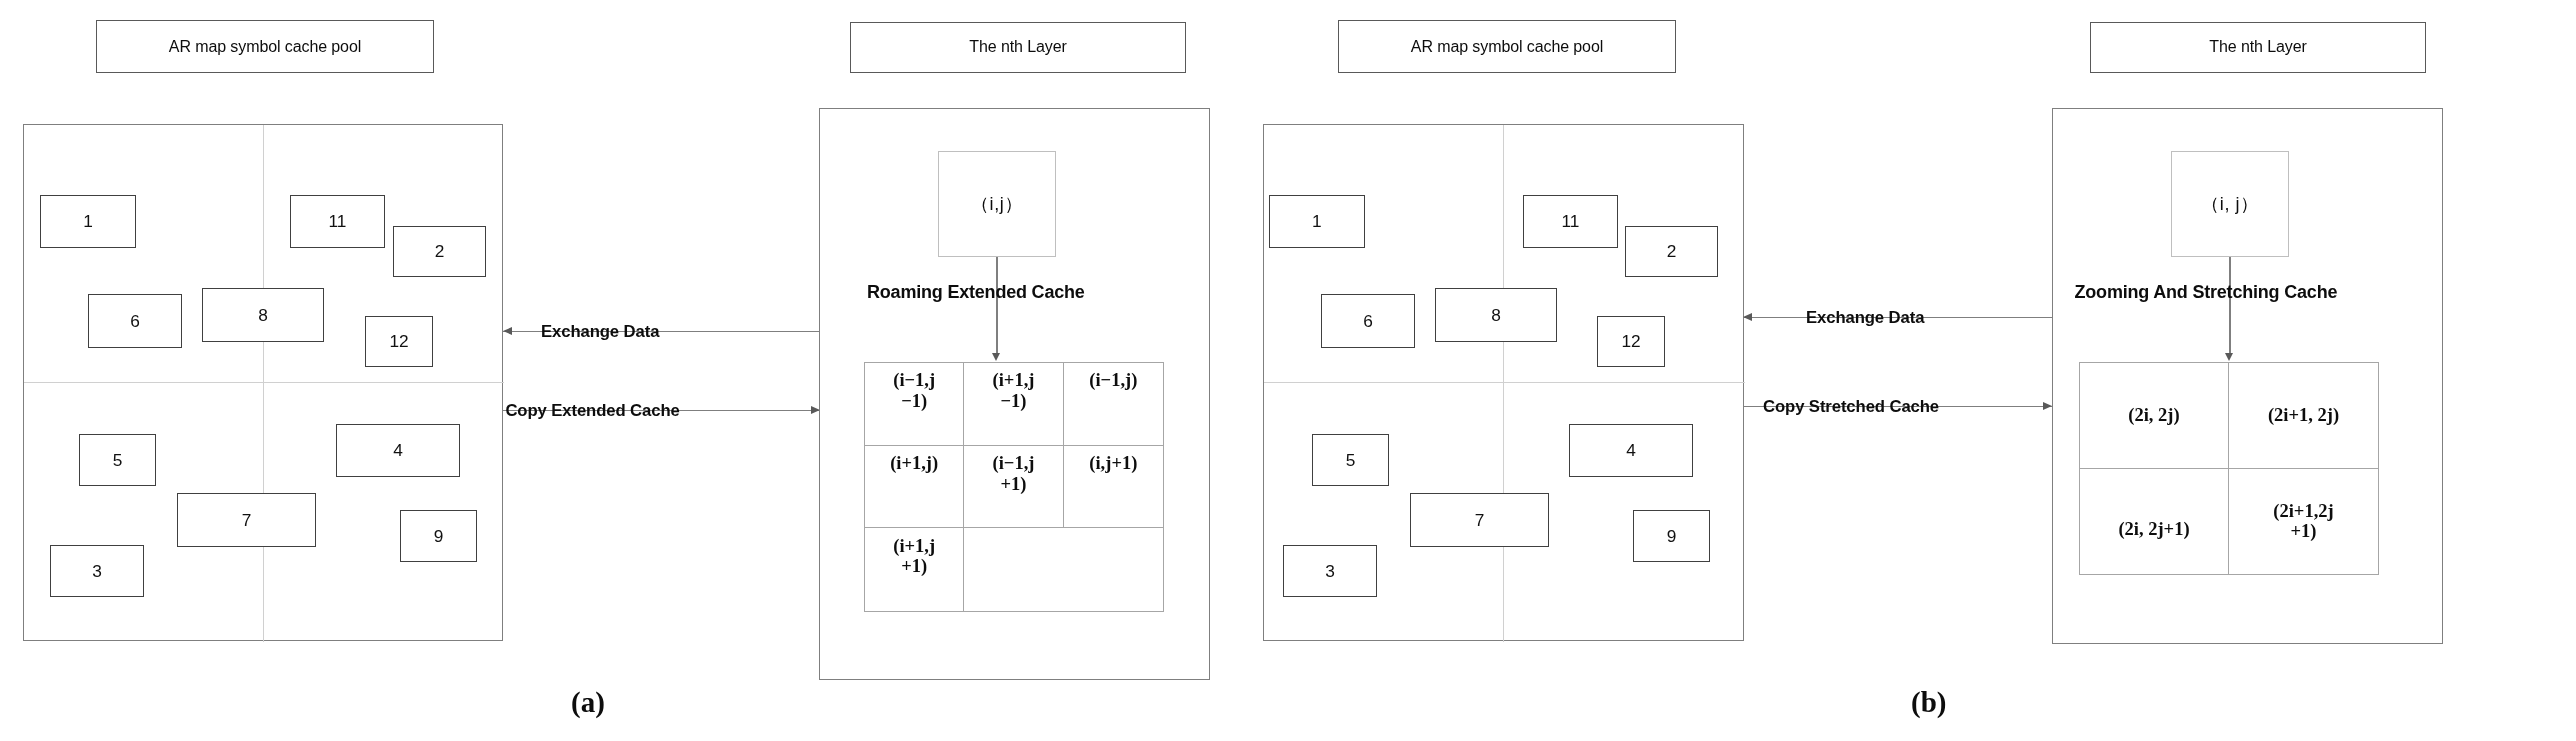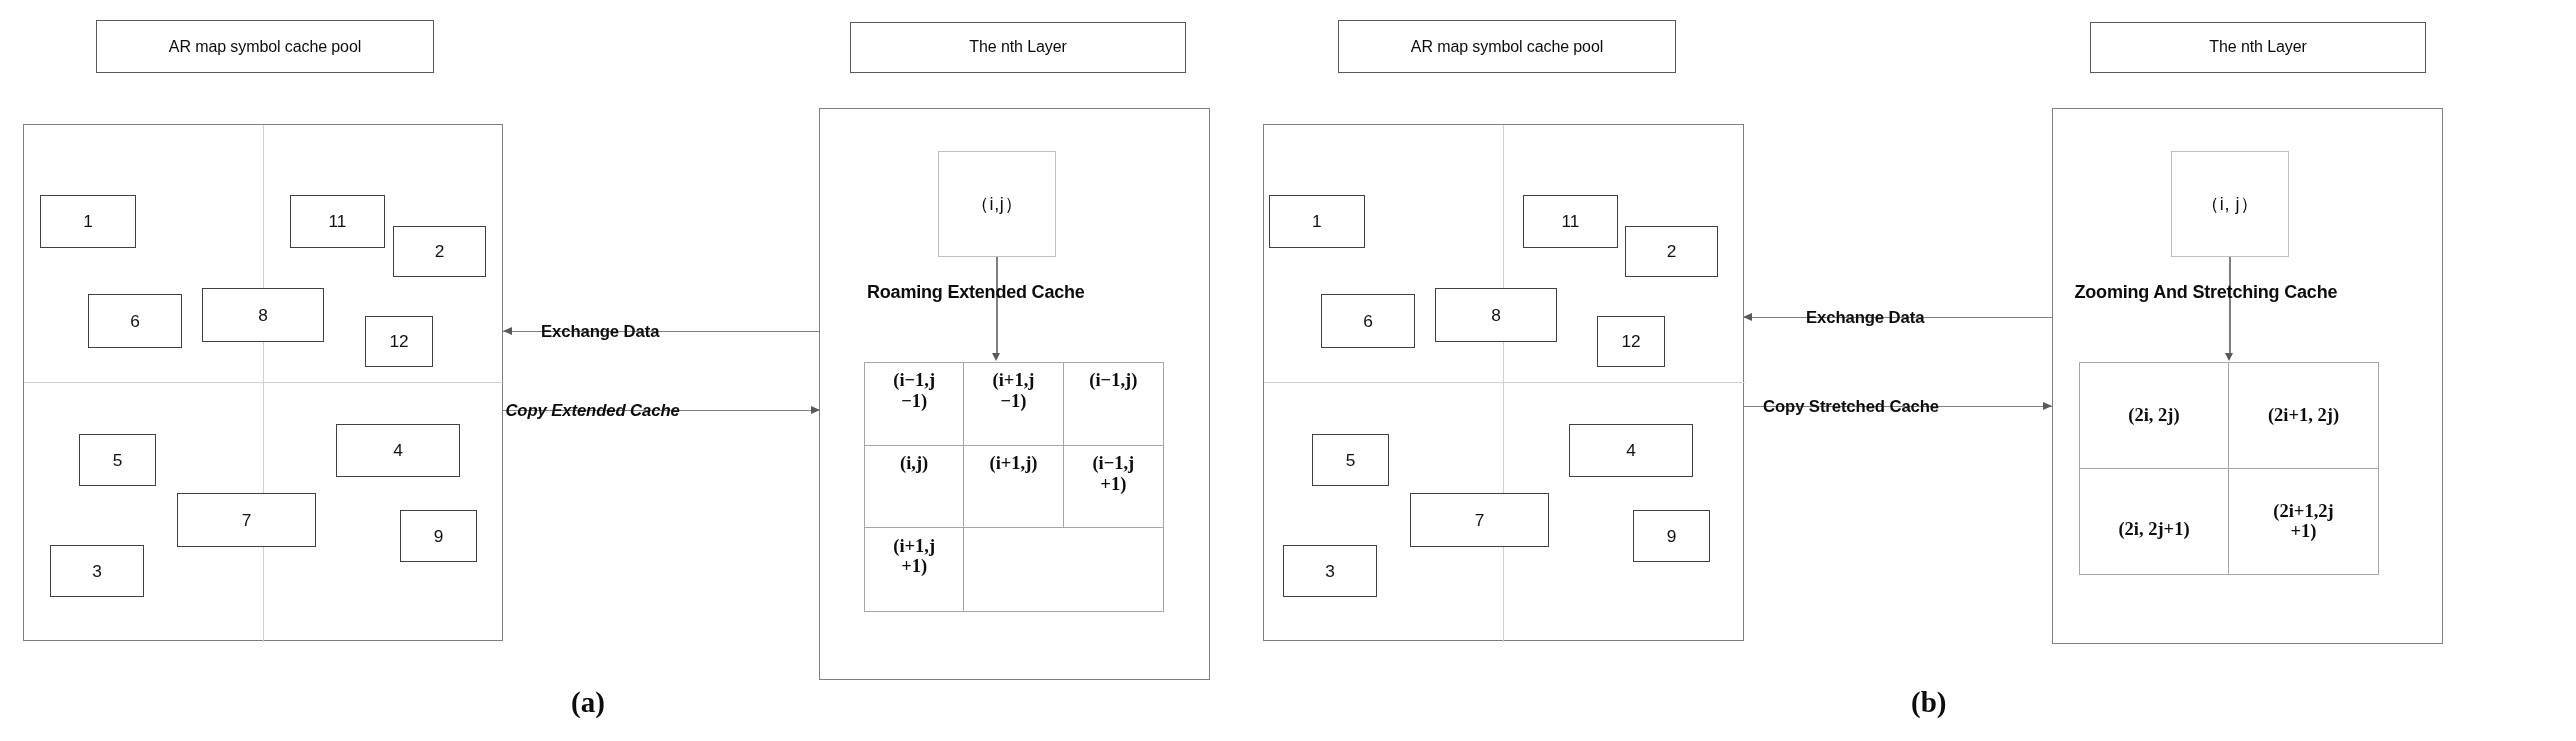--- a/index.html
+++ b/index.html
@@ -178,45 +178,45 @@
 
   <div class="conn" style="left:503px; top:331px; width:317px; height:1.2px;">
     <div class="conn-line" style="width:317px;"></div>
     <div class="arrow-head left"></div>
     <span class="conn-label" style="left:38px;">Exchange Data</span>
   </div>
 
   <div class="conn" style="left:503px; top:410px; width:317px; height:1.2px;">
     <div class="conn-line" style="width:317px;"></div>
     <div class="arrow-head right"></div>
-    <span class="conn-label" style="left:2.4px;font-style:italic;">Copy Extended Cache</span>
+    <span class="conn-label" style="left:2.4px;">Copy Extended Cache</span>
   </div>
 
   <div class="caption-box" style="left:850px; top:21.5px; width:336px; height:51px;">The nth Layer</div>
 
   <div class="panel" style="left:819px; top:108px; width:391px; height:572px;">
 
     <div class="ij-box" style="left:118px; top:42px; width:118px; height:106px;">（i,j）</div>
 
     <div class="vdown" style="left:176px; top:148px; height:96px;">
       <div class="tip"></div>
     </div>
 
     <div class="cache-label" style="left:47px; top:173px;">Roaming Extended Cache</div>
 
     <div class="grid g33" style="left:44px; top:253px; width:300px; height:250px;">
       <div class="cell" style="white-space:pre-line;">(i−1,j
 −1)</div>
       <div class="cell" style="white-space:pre-line;">(i+1,j
 −1)</div>
       <div class="cell" style="white-space:pre-line;">(i−1,j)</div>
-      <div class="cell" style="white-space:pre-line;">(i,j)</div>
       <div class="cell" style="white-space:pre-line;">(i+1,j)</div>
       <div class="cell" style="white-space:pre-line;">(i−1,j
 +1)</div>
+      <div class="cell" style="white-space:pre-line;">(i,j+1)</div>
       <div class="cell" style="white-space:pre-line;">(i+1,j
 +1)</div>
     </div>
   </div>
 
   <div class="fig-letter" style="left:571px; top:686px;">(a)</div>
 
   <div class="caption-box" style="left:1338px; top:20px; width:338px; height:53px;">AR map symbol cache pool</div>
 
   <div class="panel" style="left:1263px; top:124px; width:481px; height:517px;">

